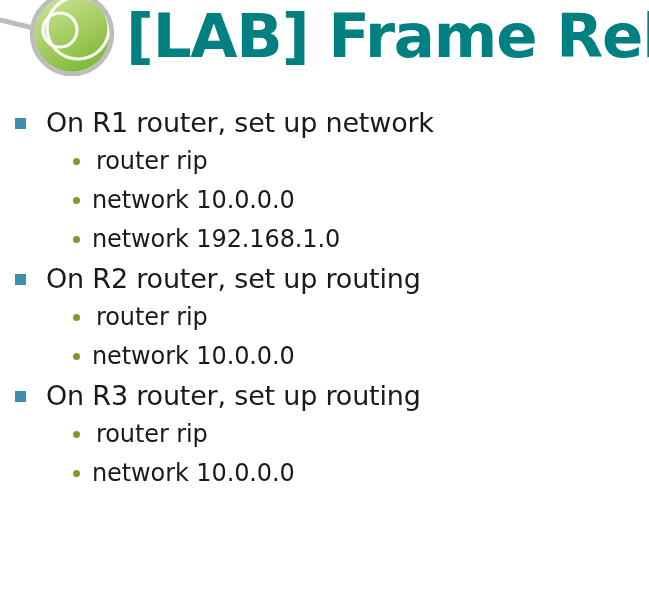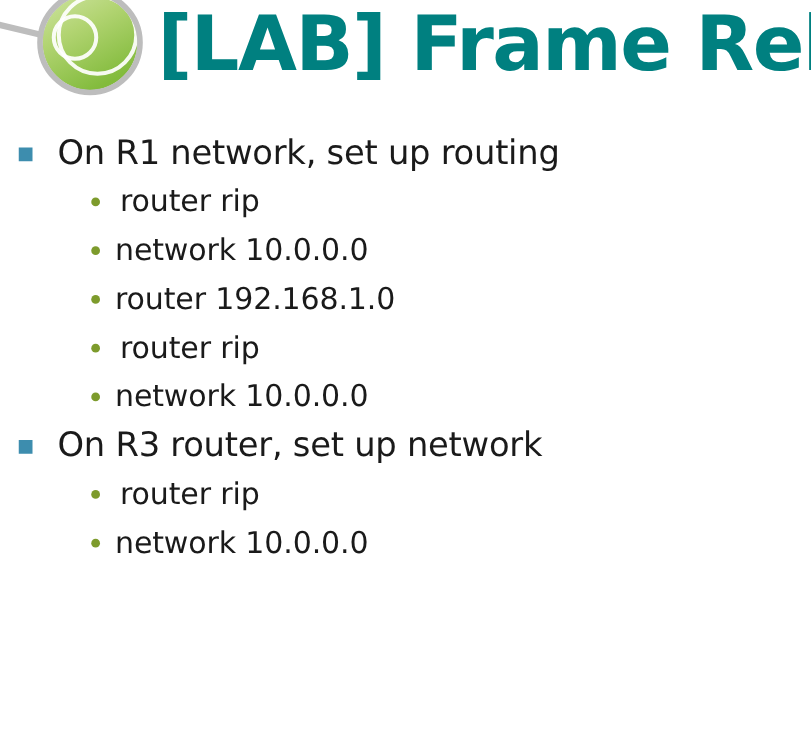--- a/index.html
+++ b/index.html
@@ -154,51 +154,55 @@
     </div>
 
     <div class="title">[LAB] Frame Relay</div>
   </div>
 
   <div class="content">
 
     <div class="group">
       <div class="row lvl1">
         <span class="bullet"></span>
-        <span class="text">On R1 network, set up routing</span>
+        <span class="text">On R1 router, set up network</span>
       </div>
       <div class="row lvl2">
         <span class="bullet"></span>
         <span class="text">router rip</span>
       </div>
       <div class="row lvl2 indented">
         <span class="bullet"></span>
         <span class="text">network 10.0.0.0</span>
       </div>
       <div class="row lvl2 indented">
         <span class="bullet"></span>
-        <span class="text">router 192.168.1.0</span>
-      </div>
-    </div>
-
-    <div class="group">
-      <div class="row lvl2">
-        <span class="bullet"></span>
-        <span class="text">router rip</span>
-      </div>
-      <div class="row lvl2 indented">
-        <span class="bullet"></span>
-        <span class="text">network 10.0.0.0</span>
+        <span class="text">network 192.168.1.0</span>
       </div>
     </div>
 
     <div class="group">
       <div class="row lvl1">
         <span class="bullet"></span>
-        <span class="text">On R3 router, set up network</span>
+        <span class="text">On R2 router, set up routing</span>
+      </div>
+      <div class="row lvl2">
+        <span class="bullet"></span>
+        <span class="text">router rip</span>
+      </div>
+      <div class="row lvl2 indented">
+        <span class="bullet"></span>
+        <span class="text">network 10.0.0.0</span>
+      </div>
+    </div>
+
+    <div class="group">
+      <div class="row lvl1">
+        <span class="bullet"></span>
+        <span class="text">On R3 router, set up routing</span>
       </div>
       <div class="row lvl2">
         <span class="bullet"></span>
         <span class="text">router rip</span>
       </div>
       <div class="row lvl2 indented">
         <span class="bullet"></span>
         <span class="text">network 10.0.0.0</span>
       </div>
     </div>

